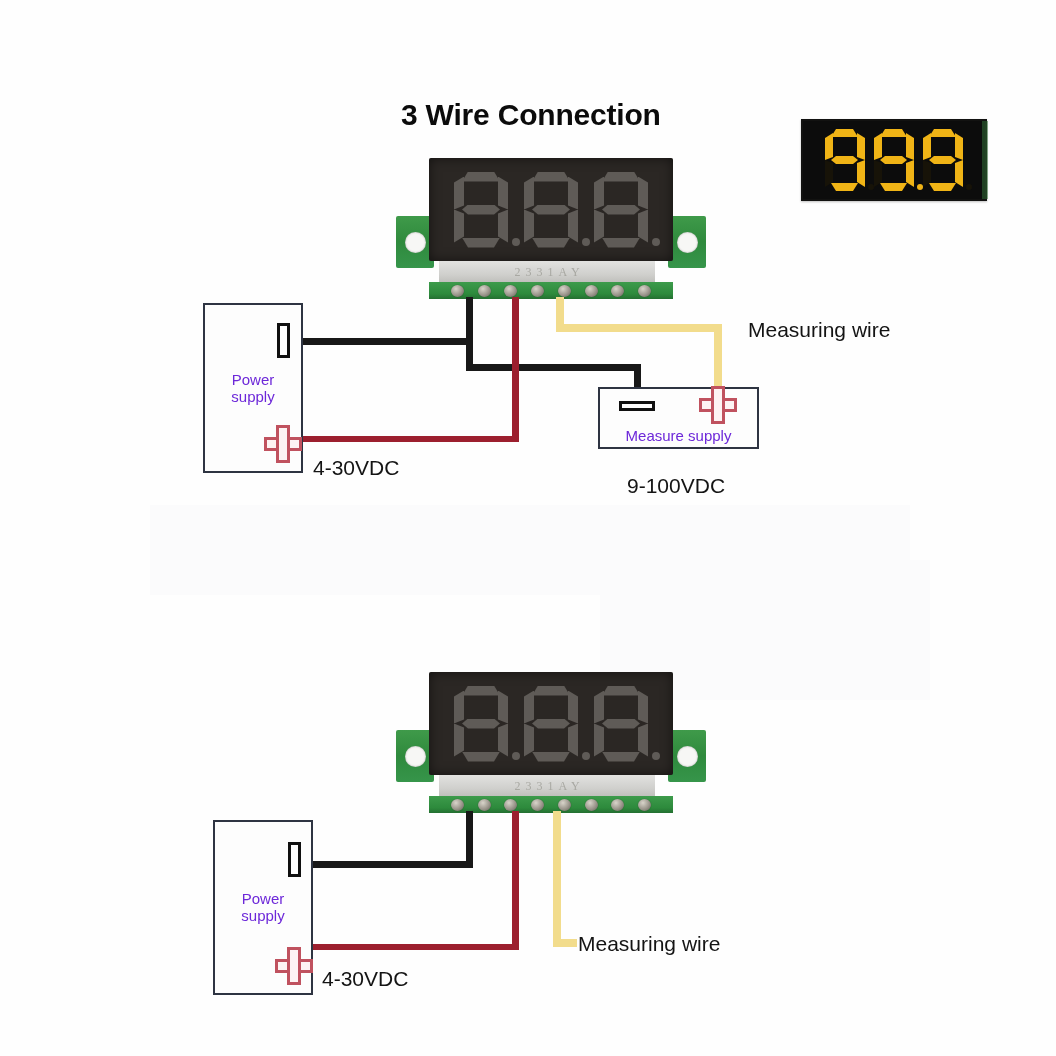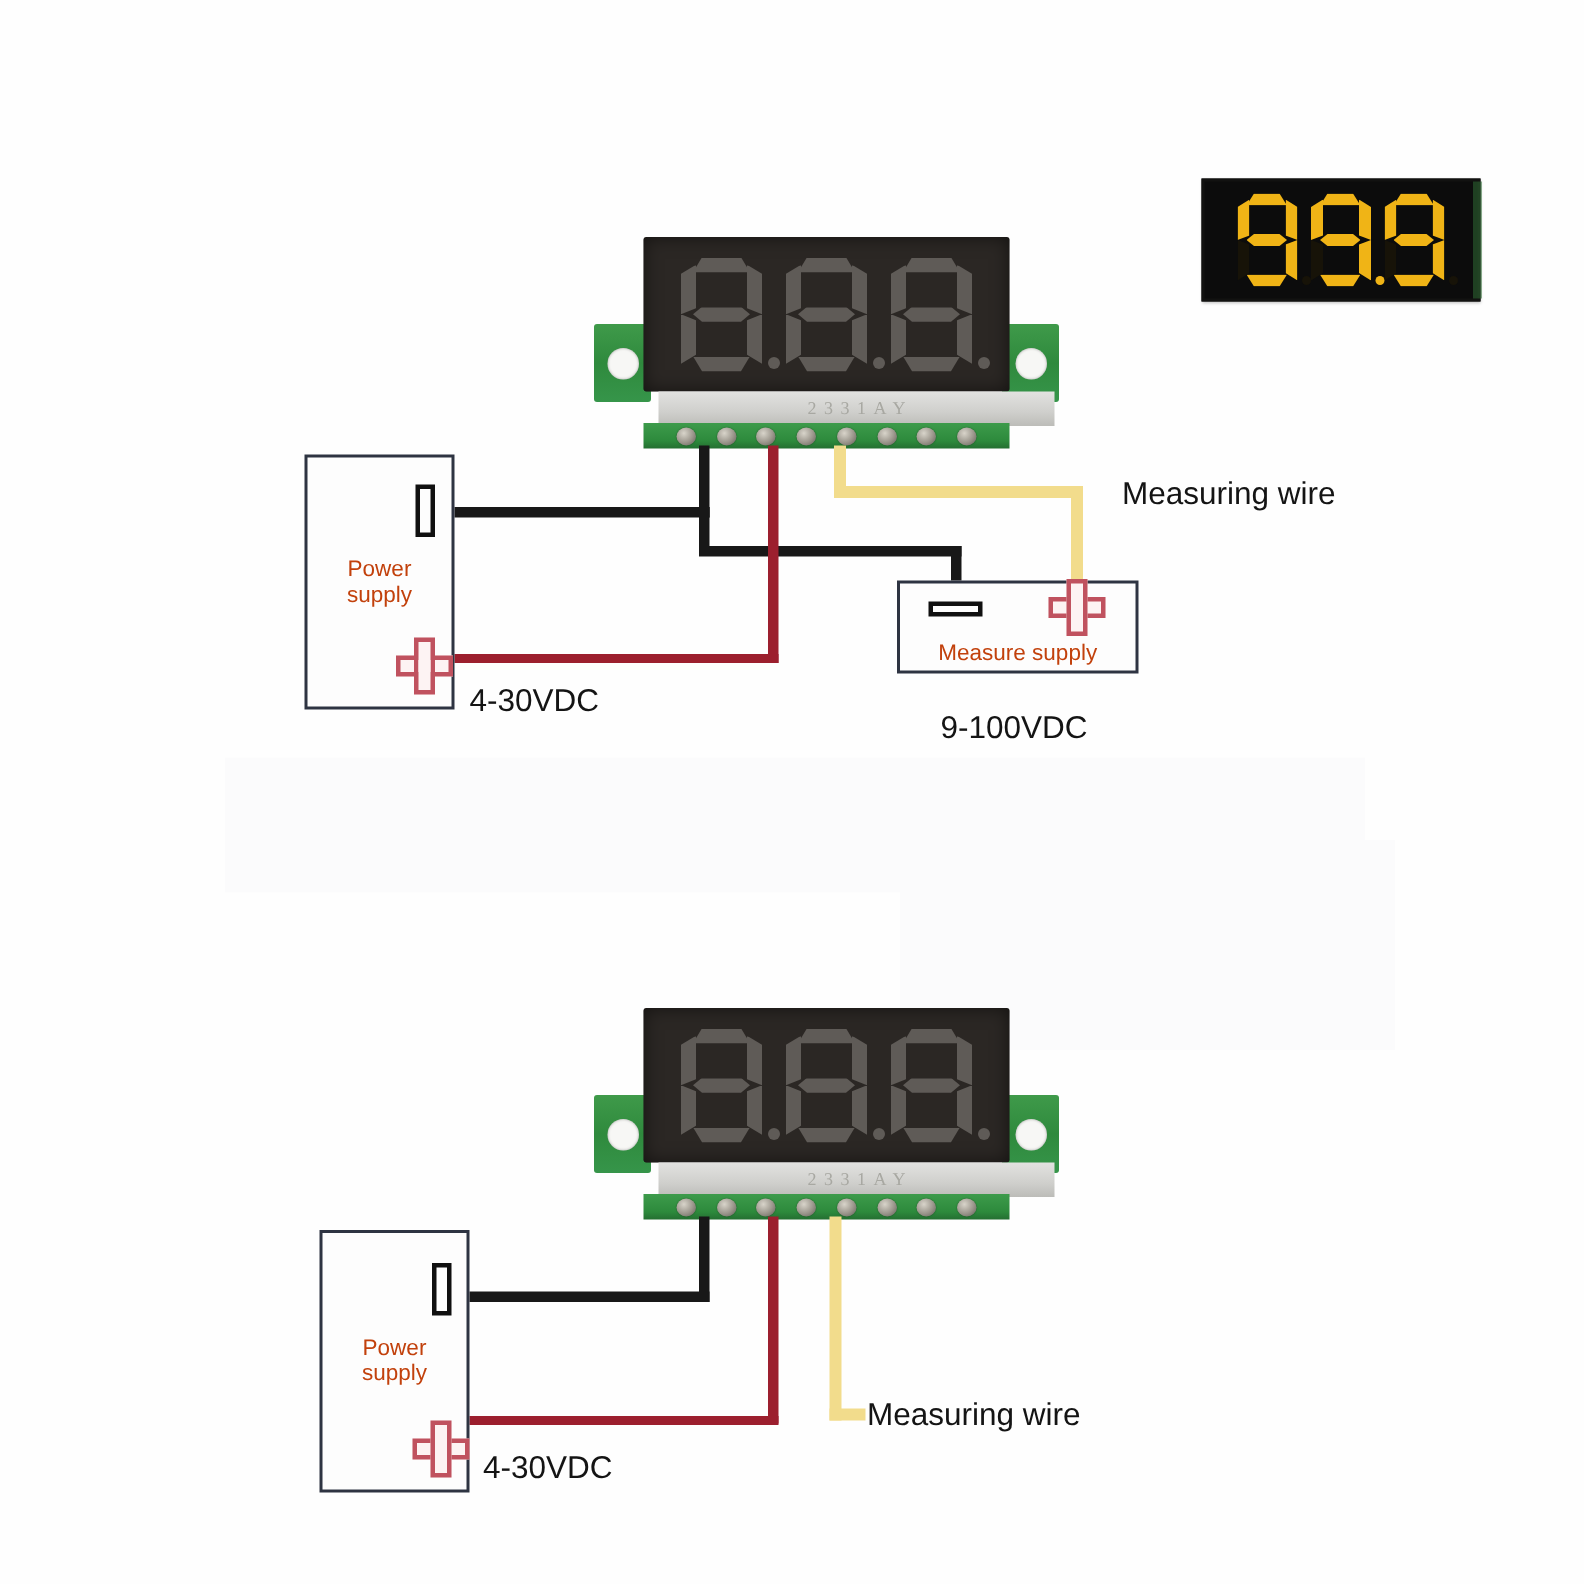--- a/index.html
+++ b/index.html
@@ -162,21 +162,21 @@
   .mod-face .sb { left: 44px; top: 5px; width: 10px; height: 33px;
         clip-path: polygon(0 0, 100% 6px, 100% 100%, 0 calc(100% - 4px)); }
   .mod-face .se { left: 0;  top: 38px; width: 10px; height: 33px;
         clip-path: polygon(0 0, 100% 4px, 100% calc(100% - 6px), 0 100%); }
   .mod-face .sc { left: 44px; top: 38px; width: 10px; height: 33px;
         clip-path: polygon(0 4px, 100% 0, 100% 100%, 0 calc(100% - 6px)); }
 
   .mod-strip {
     position: absolute;
     left: 43px; top: 105px;
-    width: 264px; height: 23px;
+    width: 216px; height: 23px;
     background: linear-gradient(180deg,#e2e2e0 0%, #cfcfcc 60%, #bcbcb8 100%);
     display: flex;
     align-items: center;
     justify-content: center;
   }
   .mod-code {
     font-size: 12px;
     letter-spacing: 5px;
     color: #a8a8a2;
     font-family: "Liberation Serif", serif;
@@ -209,21 +209,21 @@
   
   .box {
     position: absolute;
     background: #fdfdfd;
     border: 2px solid #2e3442;
     box-sizing: border-box;
   }
   .box-label {
     position: absolute;
     font-size: 15px;
-    color: #c2410c;
+    color: #6d28d9;
     line-height: 17px;
     text-align: center;
     width: 100%;
   }
   .term-minus {
     position: absolute;
     background: #fdfdfd;
     border: 3px solid #101010;
     box-sizing: border-box;
   }
@@ -292,20 +292,21 @@
         <i class="s sb"></i>
         <i class="s sc"></i>
       <i class="s sd"></i>
         <i class="s se off"></i>
         <i class="s sf"></i>
         <i class="s sg"></i>
       <i class="dp off"></i>
     </div>
   </div>
 
+  <div class="heading" style="left:401px; top:98px;">3 Wire Connection</div>
 
   <div class="module" style="left:396px; top:156px;">
     <div class="mod-tab left">
         <div class="hole"></div>
       </div>
     <div class="mod-tab right">
         <div class="hole"></div>
       </div>
     <div class="mod-face">
       <div class="seg-digit">

